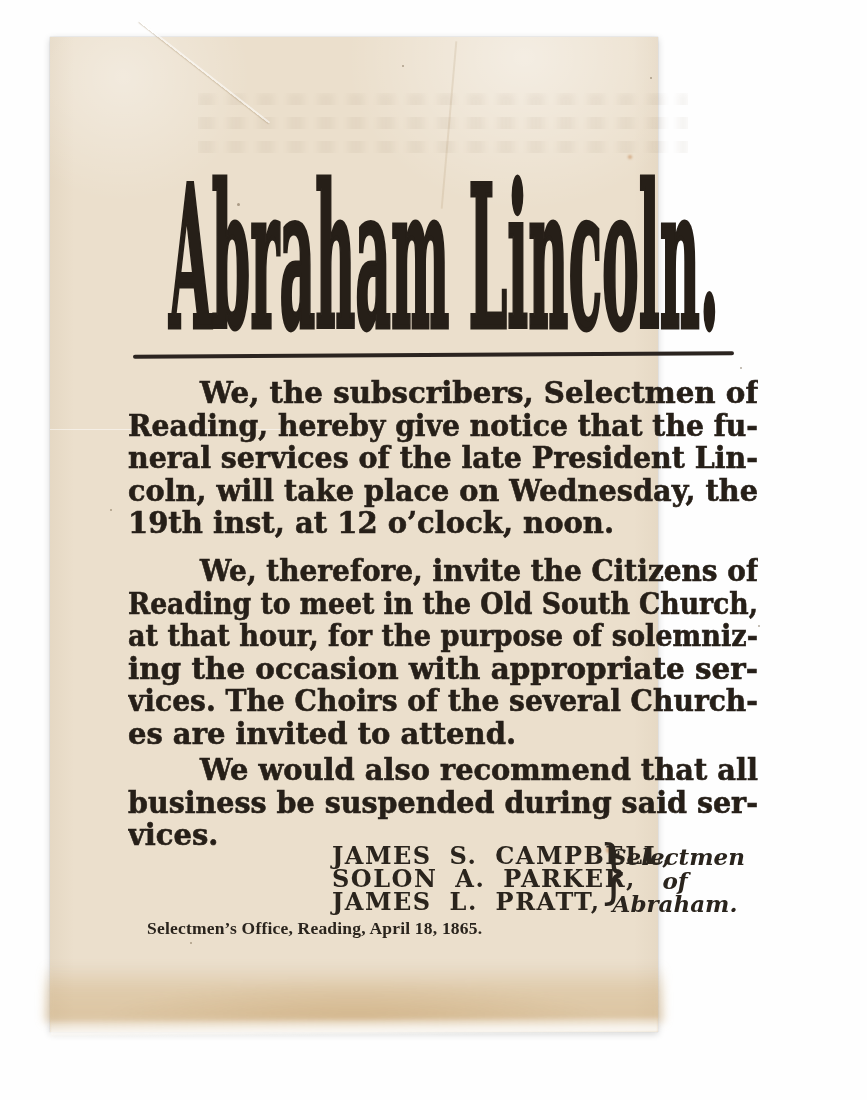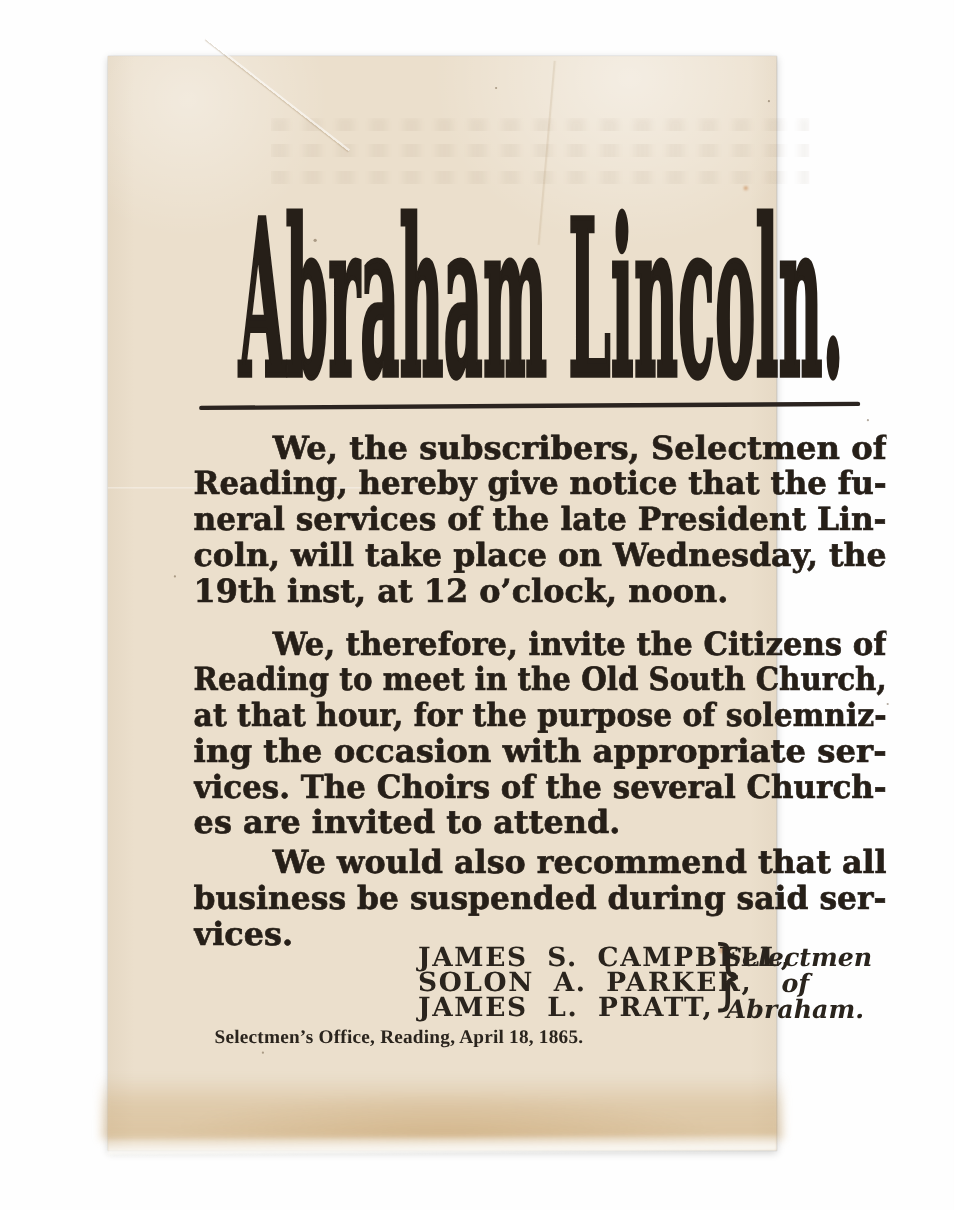--- a/index.html
+++ b/index.html
@@ -3,28 +3,27 @@
 <meta charset="utf-8">
 <style>
   html,body { margin:0; padding:0; background:#ffffff; }
   #canvas {
     position:relative; width:867px; height:1100px;
     background:#fefefe; overflow:hidden;
     font-family:"DejaVu Serif", serif;
   }
   
   #paper {
-    position:absolute; left:50px; top:51px; width:608px; height:995px;
+    position:absolute; left:50px; top:37px; width:608px; height:995px;
     background:
       radial-gradient(42% 22% at 78% 2%, rgba(255,255,255,0.45), rgba(255,255,255,0) 70%),
       radial-gradient(30% 18% at 12% 4%, rgba(255,255,255,0.35), rgba(255,255,255,0) 70%),
       linear-gradient(to right, rgba(150,120,80,0.07), rgba(150,120,80,0) 4%, rgba(150,120,80,0) 96%, rgba(150,120,80,0.06)),
       #ebdfcc;
     box-shadow: 0 2px 7px rgba(0,0,0,0.18), 0 0 1px rgba(0,0,0,0.25);
-    margin-left: 48px;
   }
   
   .stain-band {
     position:absolute; left:-6px; right:-6px; bottom:10px; height:58px;
     background:
       radial-gradient(55% 100% at 50% 100%, rgba(176,124,56,0.22), rgba(176,124,56,0) 75%),
       linear-gradient(to bottom, rgba(190,148,85,0) 0%, rgba(195,152,88,0.28) 45%, rgba(198,158,98,0.40) 100%);
     filter: blur(4px);
   }
   .torn-bottom {

